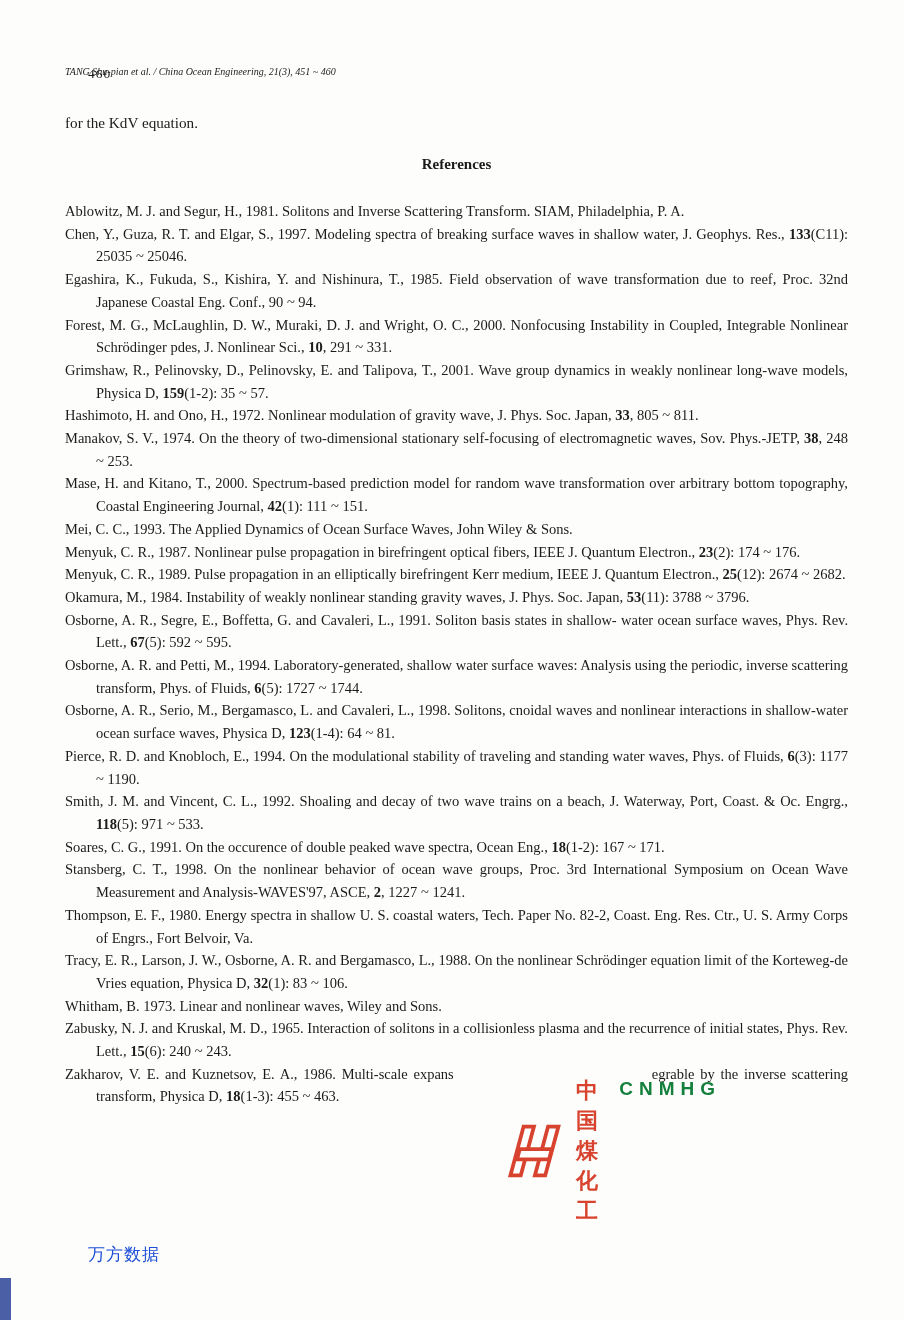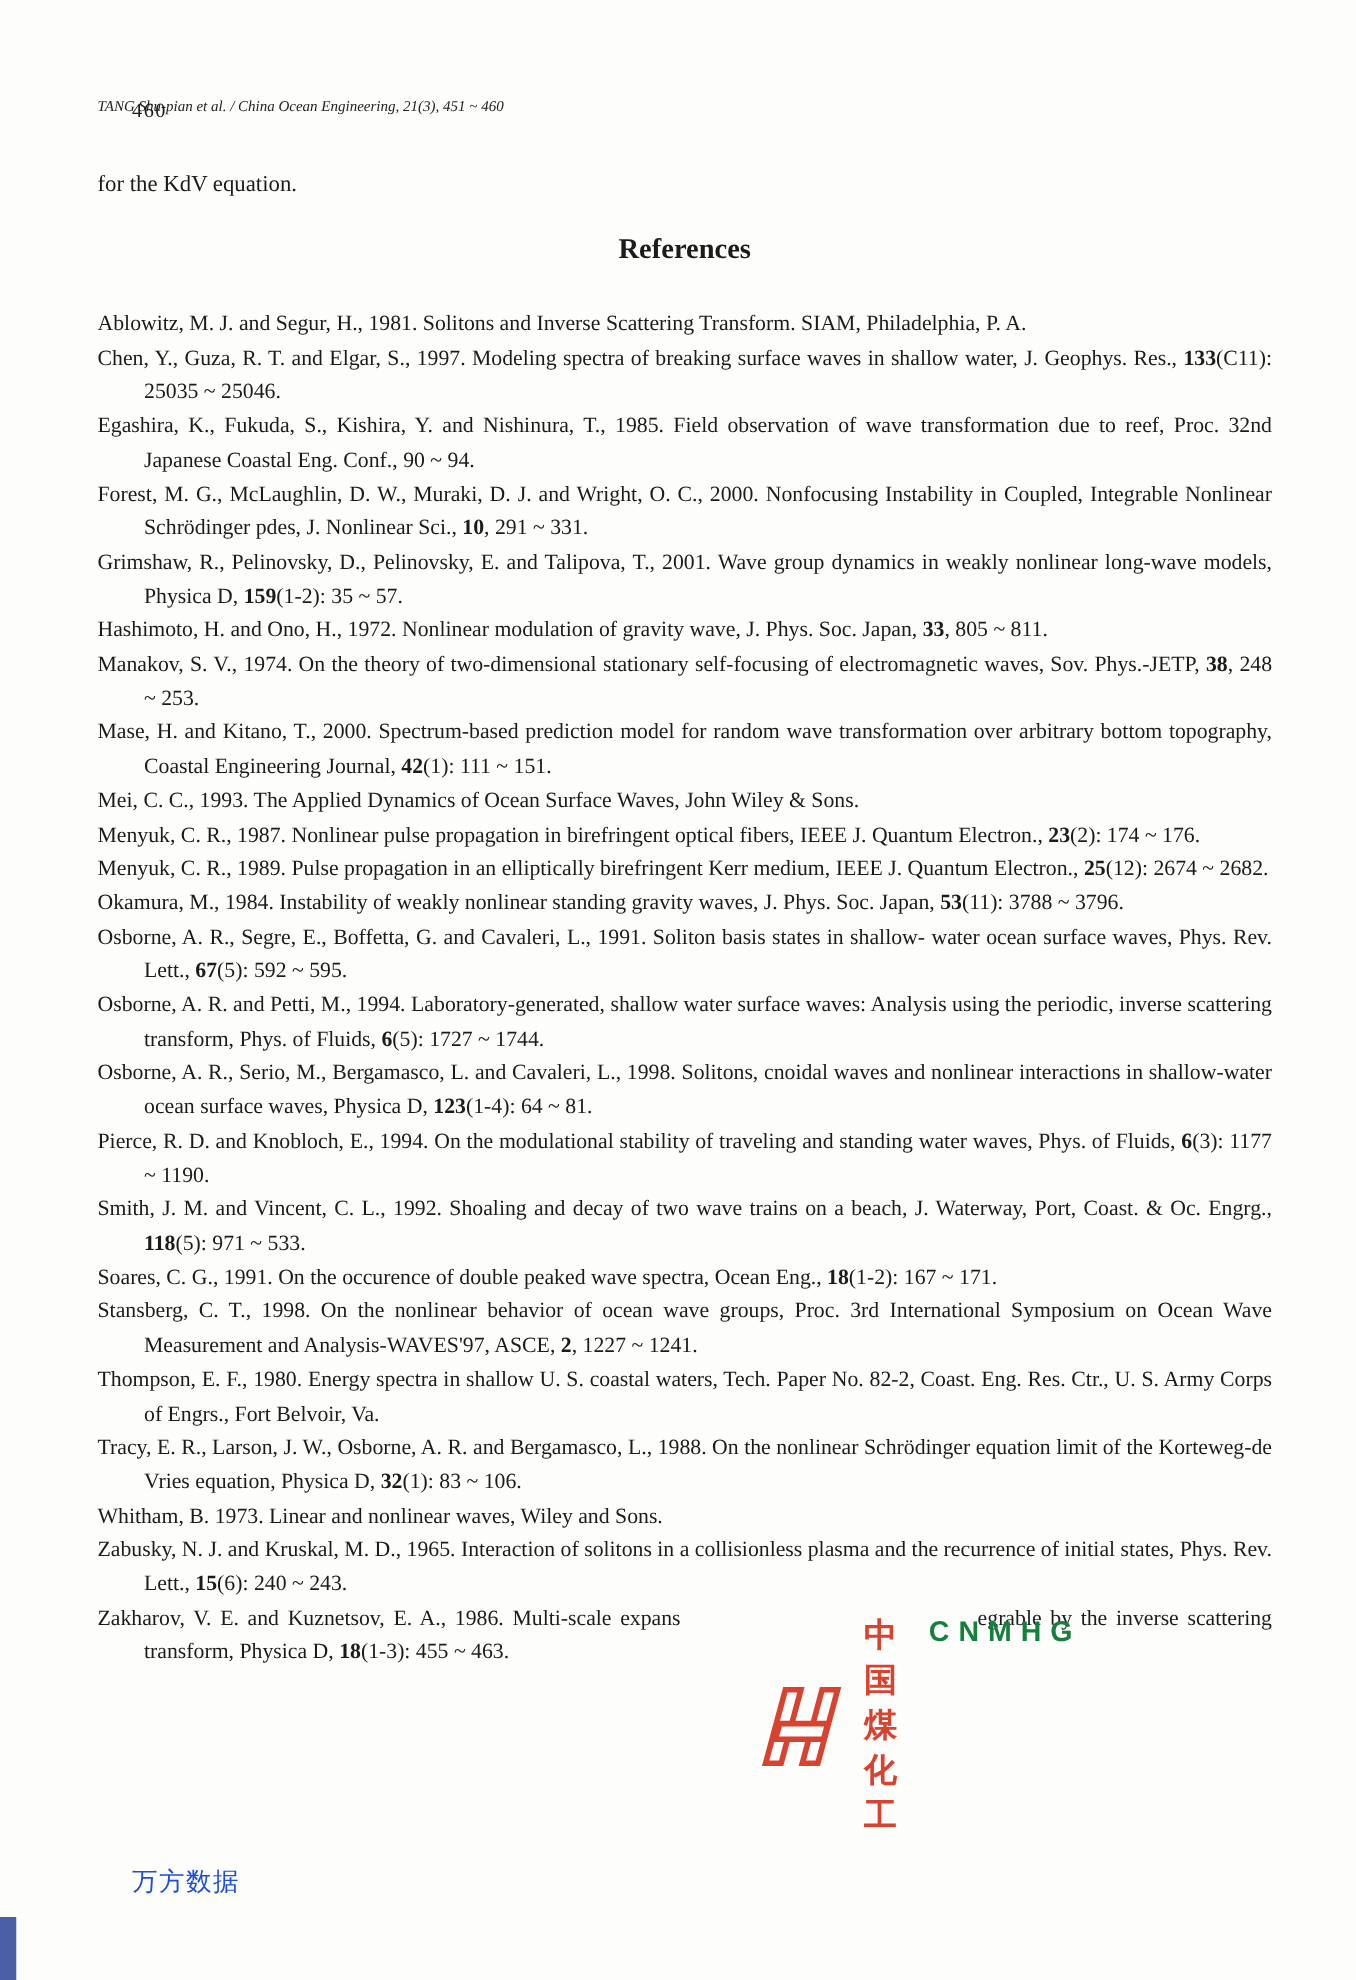--- a/index.html
+++ b/index.html
@@ -35,21 +35,21 @@
     color: #222;
   }
   .lead-text {
     margin-top: 28px;
     font-size: 15.2px;
   }
   .section-title {
     margin-top: 24px;
     text-align: center;
     font-weight: bold;
-    font-size: 19px;
+    font-size: 15px;
   }
   .ref-list {
     margin-top: 27px;
   }
   .ref {
     margin: 0;
     font-size: 14.5px;
     line-height: 22.7px;
     text-align: justify;
     padding-left: 31px;

